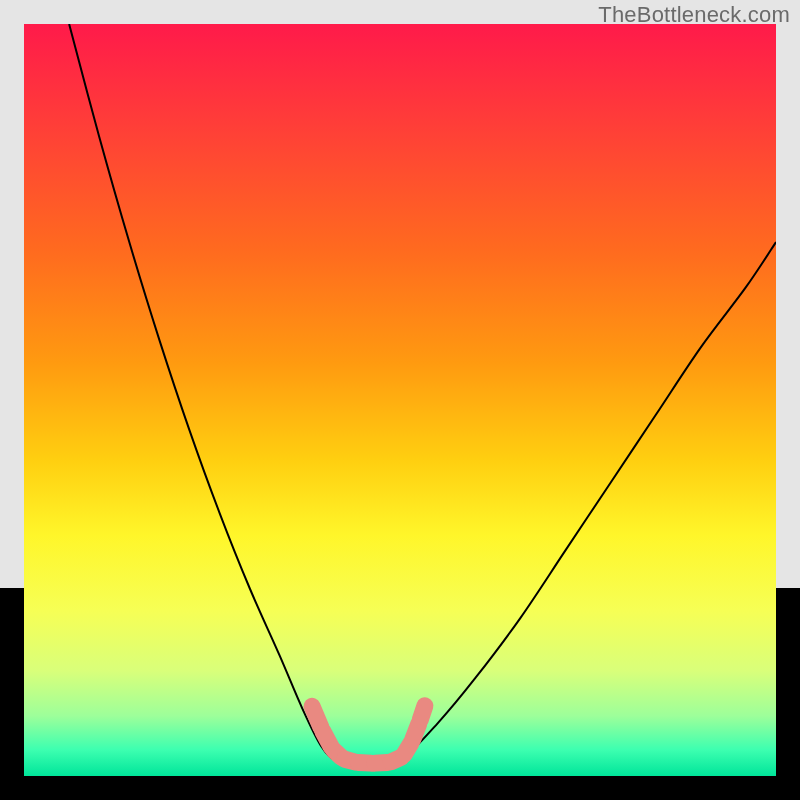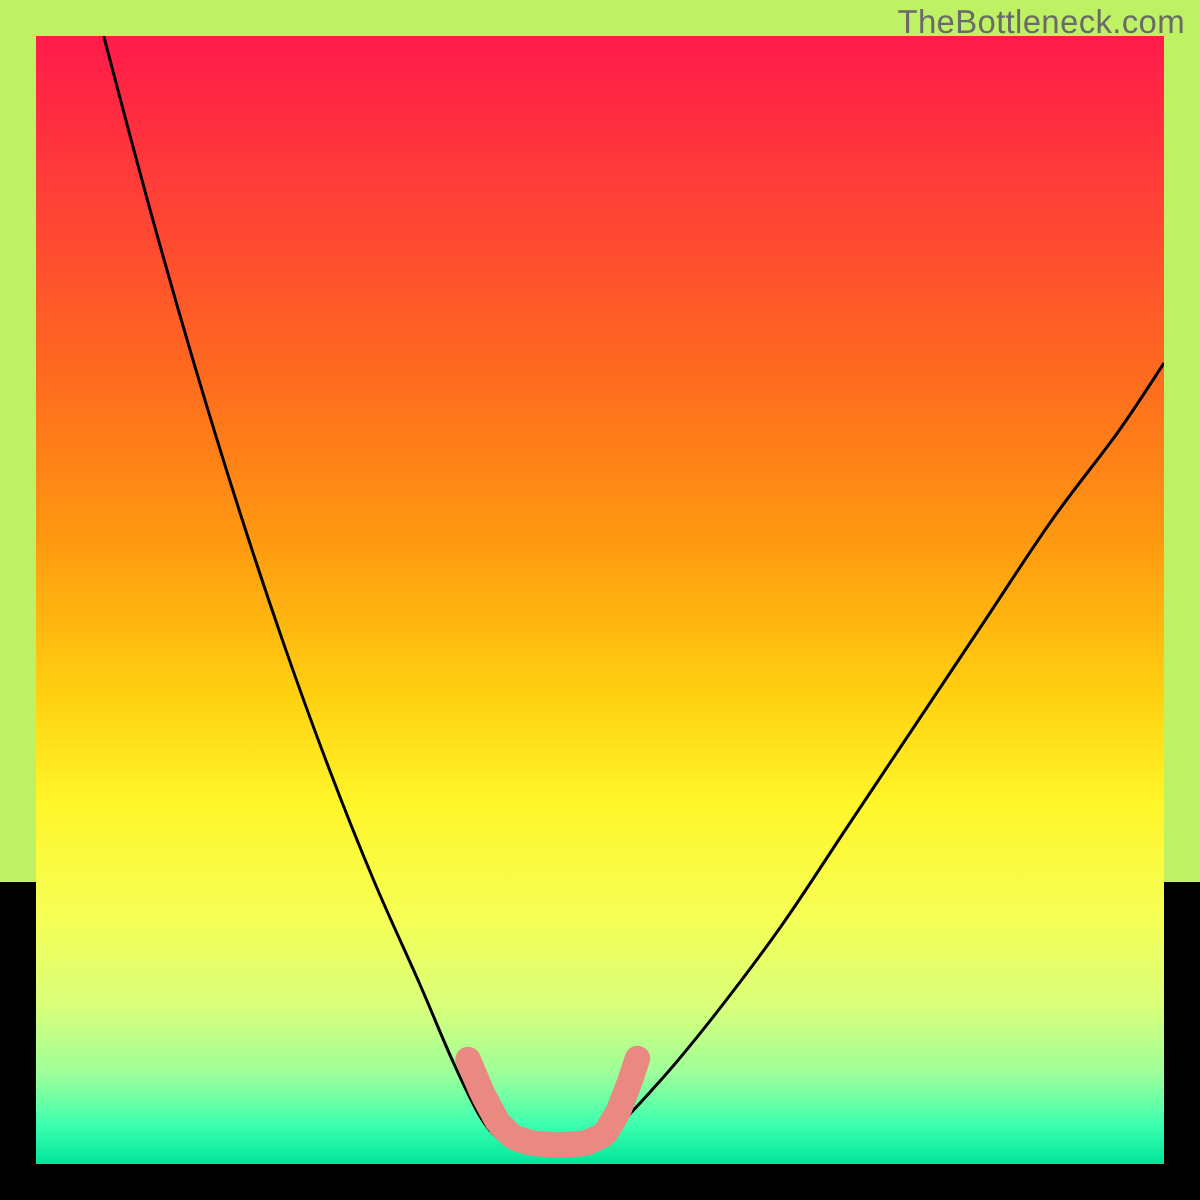--- a/index.html
+++ b/index.html
@@ -8,21 +8,21 @@
     width: 800px;
     height: 800px;
     background: #000;
     overflow: hidden;
     font-family: Arial, Helvetica, sans-serif;
   }
   .outer {
     position: relative;
     width: 800px;
     height: 588px;
-    background: #bef264;
+    background: #e5e5e5;
   }
   .watermark {
     position: absolute;
     top: 2px;
     right: 10px;
     color: #6a6a6a;
     font-size: 22px;
     letter-spacing: 0.2px;
     z-index: 5;
     pointer-events: none;

